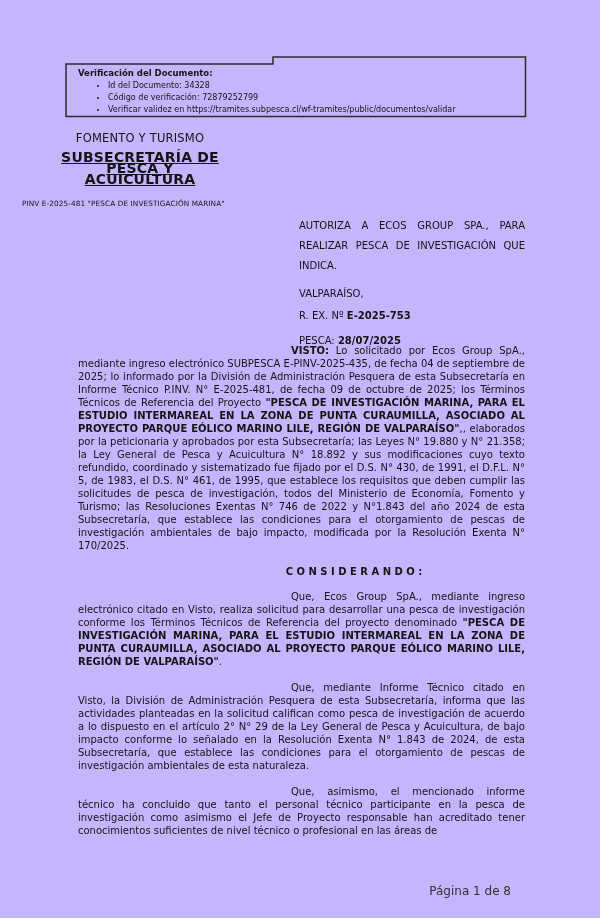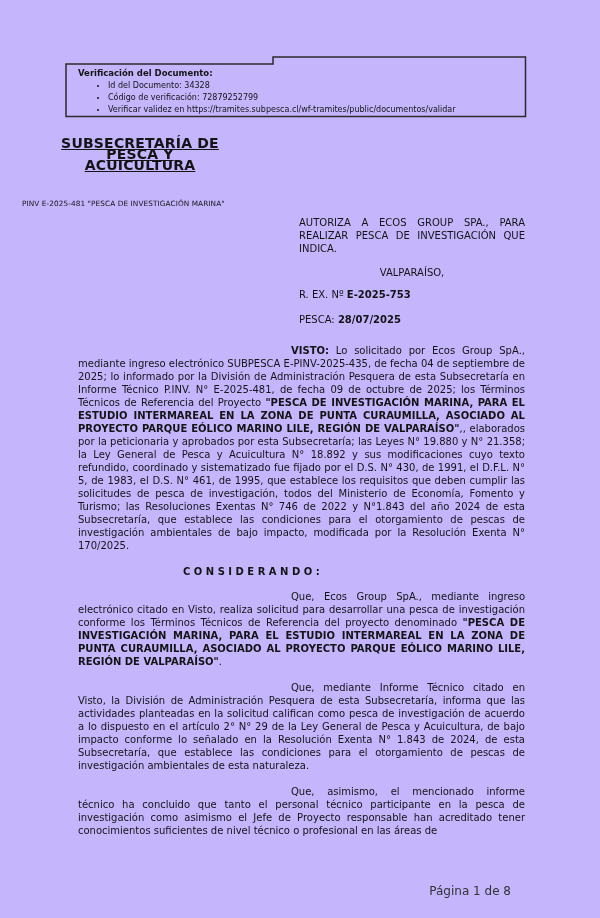--- a/index.html
+++ b/index.html
@@ -29,37 +29,37 @@
   .ministry{font-size:11.5px;line-height:13.5px;letter-spacing:.2px;}
   .subsecretaria{
     margin:6px auto 0;width:168px;
     font-size:14px;font-weight:bold;line-height:11px;
     text-decoration:underline;letter-spacing:.2px;
   }
   .pinv{position:absolute;left:22px;top:199px;font-size:7.3px;letter-spacing:.1px;}
 
   
   .res-block{position:absolute;left:299px;top:216px;width:226px;font-size:10px;}
-  .res-subject{text-align:justify;line-height:13px;}
-  .res-city{margin-top:12px;line-height:12px;text-align:center;}
+  .res-subject{text-align:justify;line-height:20px;}
+  .res-city{margin-top:12px;line-height:12px;}
   .res-number{margin-top:10px;line-height:12px;}
   .res-date{margin-top:13px;line-height:12px;}
 
   
   .body-text{position:absolute;left:78px;top:344px;width:447px;font-size:10px;}
   .body-text p{
     margin:0 0 13px 0;
     text-align:justify;
     text-indent:213px;
     line-height:13px;
   }
   .considerando{
     margin:12px 0 12px 0;
     padding-left:105px;
-    text-align:left;
+    text-align:center;
     font-weight:bold;
     font-size:10px;line-height:13px;
   }
 
   .page-number{
     position:absolute;right:89px;top:884px;
     font-size:12px;color:#333;
   }
 </style>
 </head>
@@ -75,20 +75,21 @@
       <div class="verify-title">Verificación del Documento:</div>
       <ul class="verify-list">
         <li>Id del Documento: 34328</li>
         <li>Código de verificación: 72879252799</li>
         <li>Verificar validez en https://tramites.subpesca.cl/wf-tramites/public/documentos/validar</li>
       </ul>
     </div>
   </div>
 
   <div class="org-header">
+    <div class="ministry">FOMENTO Y TURISMO</div>
     <div class="subsecretaria">SUBSECRETARÍA DE PESCA Y ACUICULTURA</div>
   </div>
   <div class="pinv">PINV E-2025-481 "PESCA DE INVESTIGACIÓN MARINA"</div>
 
   <div class="res-block">
     <div class="res-subject">AUTORIZA A ECOS GROUP SPA., PARA REALIZAR PESCA DE INVESTIGACIÓN QUE INDICA.</div>
     <div class="res-city">VALPARAÍSO,</div>
     <div class="res-number"><span>R. EX. Nº </span><span class="b">E-2025-753</span></div>
     <div class="res-date"><span>PESCA: </span><span class="b">28/07/2025</span></div>
   </div>

